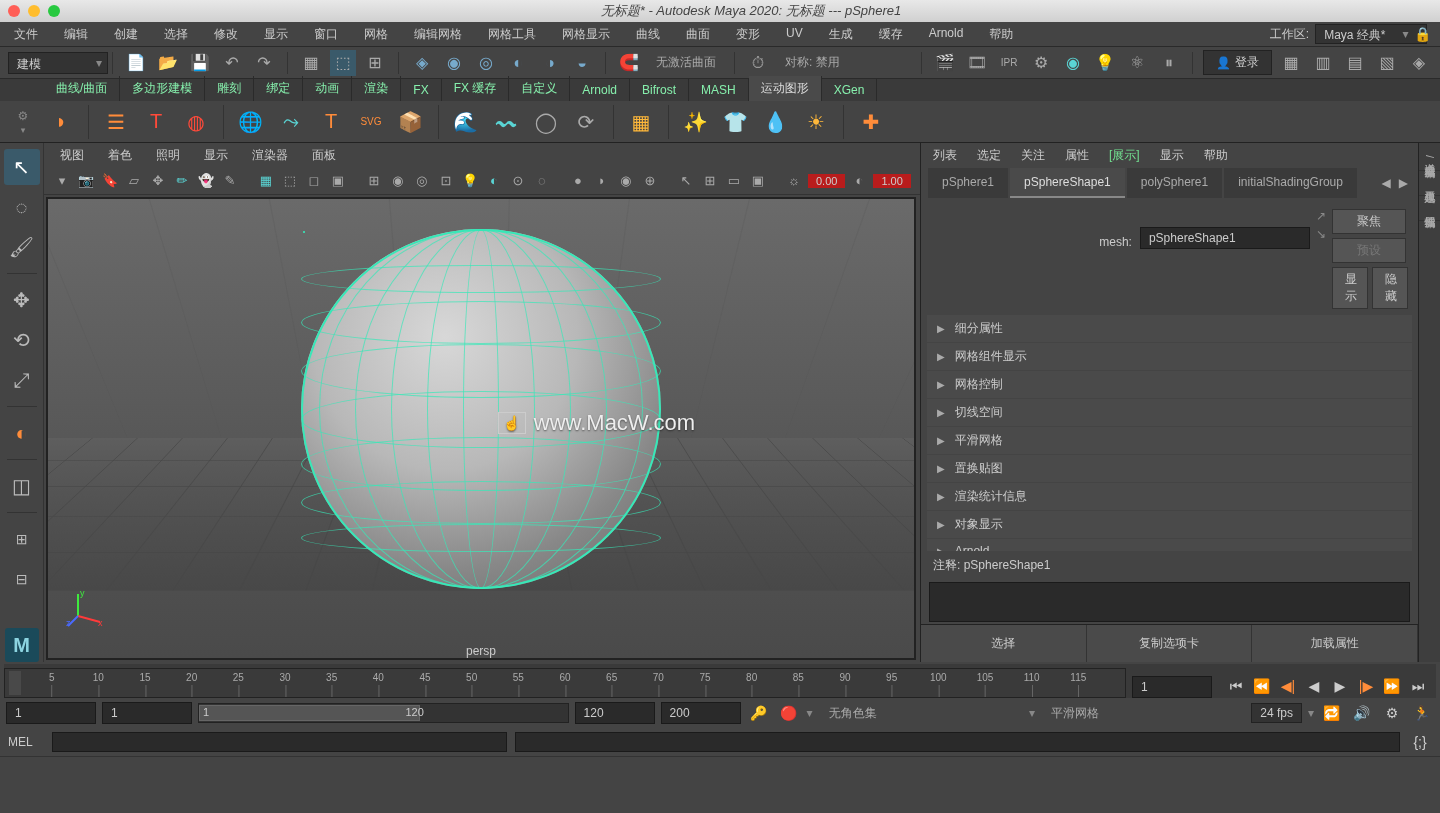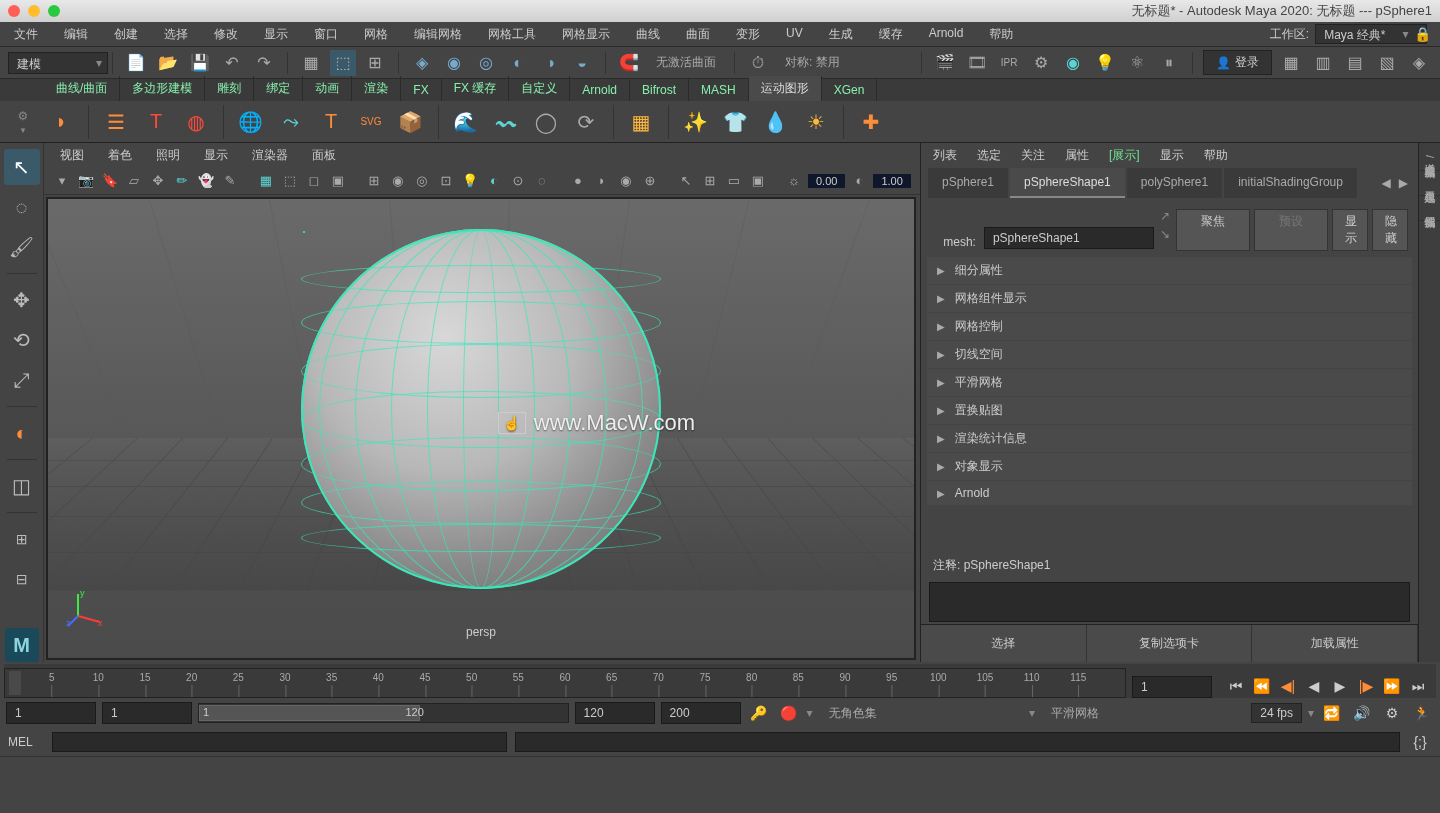--- a/index.html
+++ b/index.html
@@ -3,21 +3,21 @@
 <meta charset="utf-8">
 <style>
 * { margin: 0; padding: 0; box-sizing: border-box; font-family: -apple-system, "Helvetica Neue", Arial, sans-serif; }
 body { background: #444; color: #ccc; font-size: 12px; overflow: hidden; width: 1440px; height: 813px; position: relative; }
 
 
 .titlebar { height: 22px; background: linear-gradient(#e8e8e8, #d0d0d0); display: flex; align-items: center; padding: 0 8px; color: #333; }
 .traffic { display: flex; gap: 8px; margin-right: 10px; }
 .dot { width: 12px; height: 12px; border-radius: 50%; }
 .r { background: #ff5f57; } .y { background: #ffbd2e; } .g { background: #28c940; }
-.title-text { flex: 1; text-align: right; font-size: 13px; color: #444; }
+.title-text { flex: 1; text-align: center; font-size: 13px; color: #444; font-style: italic; }
 
 
 .menubar { height: 25px; background: #444; display: flex; align-items: center; padding: 0 8px; justify-content: space-between; border-bottom: 1px solid #2a2a2a; }
 .menus { display: flex; gap: 14px; }
 .menus > div { padding: 3px 6px; cursor: pointer; }
 .workspace { display: flex; align-items: center; gap: 6px; }
 .ws-select { background: #333; border: 1px solid #222; color: #ccc; padding: 2px 40px 2px 8px; font-size: 12px; height: 20px; }
 .lock-icon { color: #888; font-size: 14px; }
 
 
@@ -46,40 +46,40 @@
 .tb-icon { width: 36px; height: 36px; display: flex; align-items: center; justify-content: center; font-size: 20px; cursor: pointer; color: #bbb; border-radius: 3px; }
 .tb-icon.sel { background: #3a5a6a; color: #fff; }
 .tb-sep { height: 1px; width: 30px; background: #333; margin: 4px 0; }
 
 .viewport-wrap { flex: 1; display: flex; flex-direction: column; background: #444; }
 .vp-menubar { height: 24px; background: #444; display: flex; align-items: center; padding: 0 10px; gap: 12px; }
 .vp-menubar > div { padding: 2px 6px; cursor: pointer; }
 .vp-toolbar { height: 28px; background: #444; display: flex; align-items: center; padding: 0 8px; gap: 4px; border-bottom: 1px solid #333; }
 .vp-ti { width: 20px; height: 20px; display: flex; align-items: center; justify-content: center; font-size: 13px; cursor: pointer; color: #aaa; }
 .vp-ti.cyan { color: #5ad4d4; }
-.vp-num { color: #ccc; background: #0f172a; padding: 1px 8px; font-size: 11px; }
+.vp-num { color: #ccc; background: #b91c1c; padding: 1px 8px; font-size: 11px; }
 
 .viewport { flex: 1; position: relative; background: linear-gradient(#6a6a6a 0%, #555 60%, #4a4a4a 100%); border: 2px solid #222; margin: 2px 4px 2px 2px; overflow: hidden; }
 .grid-floor { position: absolute; left: 0; right: 0; top: 52%; bottom: 0; background:
   repeating-linear-gradient(to right, rgba(0,0,0,0) 0, rgba(0,0,0,0) 44px, rgba(70,70,70,.7) 44px, rgba(70,70,70,.7) 45px),
   repeating-linear-gradient(to bottom, rgba(0,0,0,0) 0, rgba(0,0,0,0) 44px, rgba(70,70,70,.7) 44px, rgba(70,70,70,.7) 45px),
   linear-gradient(#5e5e5e, #484848);
   transform: perspective(600px) rotateX(62deg); transform-origin: top center; }
 .grid-top { position: absolute; left: 0; right: 0; top: 0; height: 58%; background:
   repeating-linear-gradient(to right, rgba(0,0,0,0) 0, rgba(0,0,0,0) 90px, rgba(80,80,80,.5) 90px, rgba(80,80,80,.5) 91px);
   transform: perspective(700px) rotateX(-40deg); transform-origin: bottom center; opacity: .5; }
 .sphere { position: absolute; left: 50%; top: 50%; width: 360px; height: 360px; margin-left: -180px; margin-top: -200px; border-radius: 50%;
   background: radial-gradient(circle at 40% 30%, #d8d8d8, #b8b8b8 40%, #888 70%, #666 100%); }
 .sphere-wire { position: absolute; inset: 0; border-radius: 50%; border: 2px solid #38e8b8; }
 .sphere-wire::before, .sphere-wire::after { content: ''; position: absolute; border: 1px solid #38e8b8; border-radius: 50%; }
 .wire-lat { position: absolute; left: 0; right: 0; border: 1px solid rgba(56,232,184,.7); border-radius: 50%; }
 .wire-lon { position: absolute; top: 0; bottom: 0; border: 1px solid rgba(56,232,184,.7); border-radius: 50%; }
 .watermark { position: absolute; left: 52%; top: 46%; color: #eee; font-size: 22px; font-family: Georgia, serif; text-shadow: 0 1px 2px rgba(0,0,0,.5); display: flex; align-items: center; gap: 8px;}
 .axis-gizmo { position: absolute; left: 18px; bottom: 30px; width: 40px; height: 40px; }
-.persp-label { position: absolute; left: 50%; bottom: 19px; transform: translateX(-50%); color: #ccc; font-size: 12px; }
+.persp-label { position: absolute; left: 50%; bottom: 0; transform: translateX(-50%); color: #ccc; font-size: 12px; }
 
 
 .attr-panel { width: 498px; background: #444; display: flex; flex-direction: column; border-left: 1px solid #222; }
 .attr-menus { height: 24px; display: flex; align-items: center; padding: 0 8px; gap: 12px; }
 .attr-menus > div { cursor: pointer; padding: 2px 4px; }
 .attr-menus .hl { color: #72e090; }
 .attr-tabs { height: 32px; display: flex; align-items: center; padding: 0 6px; gap: 0; }
 .attr-tab { padding: 7px 14px; background: #3a3a3a; color: #aaa; font-size: 12px; cursor: pointer; margin: 0 1px; border-bottom: 2px solid transparent;}
 .attr-tab.active { background: #4a4a4a; color: #ddd; border-bottom: 2px solid #888;}
 .attr-tab-nav { color: #aaa; padding: 0 4px; cursor: pointer;}
@@ -394,21 +394,21 @@
     </div>
     <div style="display:flex; padding: 10px 10px 4px 10px; align-items:flex-start;">
       <div style="flex:1; display:flex; align-items:flex-end; gap:8px; padding-top:18px;">
         <span style="flex:1; text-align:right;">mesh:</span>
         <input style="background: rgb(42, 42, 42); border: 1px solid rgb(26, 26, 26); color: rgb(204, 204, 204); padding: 3px 8px; width: 170px; font-size: 12px;" value="pSphereShape1">
       </div>
       <div style="display:flex; flex-direction:column; gap:4px; align-items:center; margin:0 6px;">
         <span style="color:#888;">↗</span>
         <span style="color:#888;">↘</span>
       </div>
-      <div style="display:flex; flex-direction:row; gap:4px;">
+      <div style="display:flex; flex-direction:column; gap:4px;">
         <div class="attr-btn">聚焦</div>
         <div class="attr-btn dim">预设</div>
         <div class="attr-btn-row">
           <div class="attr-btn" style="width:36px;">显示</div>
           <div class="attr-btn" style="width:36px;">隐藏</div>
         </div>
       </div>
     </div>
     <div class="attr-sections">
       <div class="section-row">

